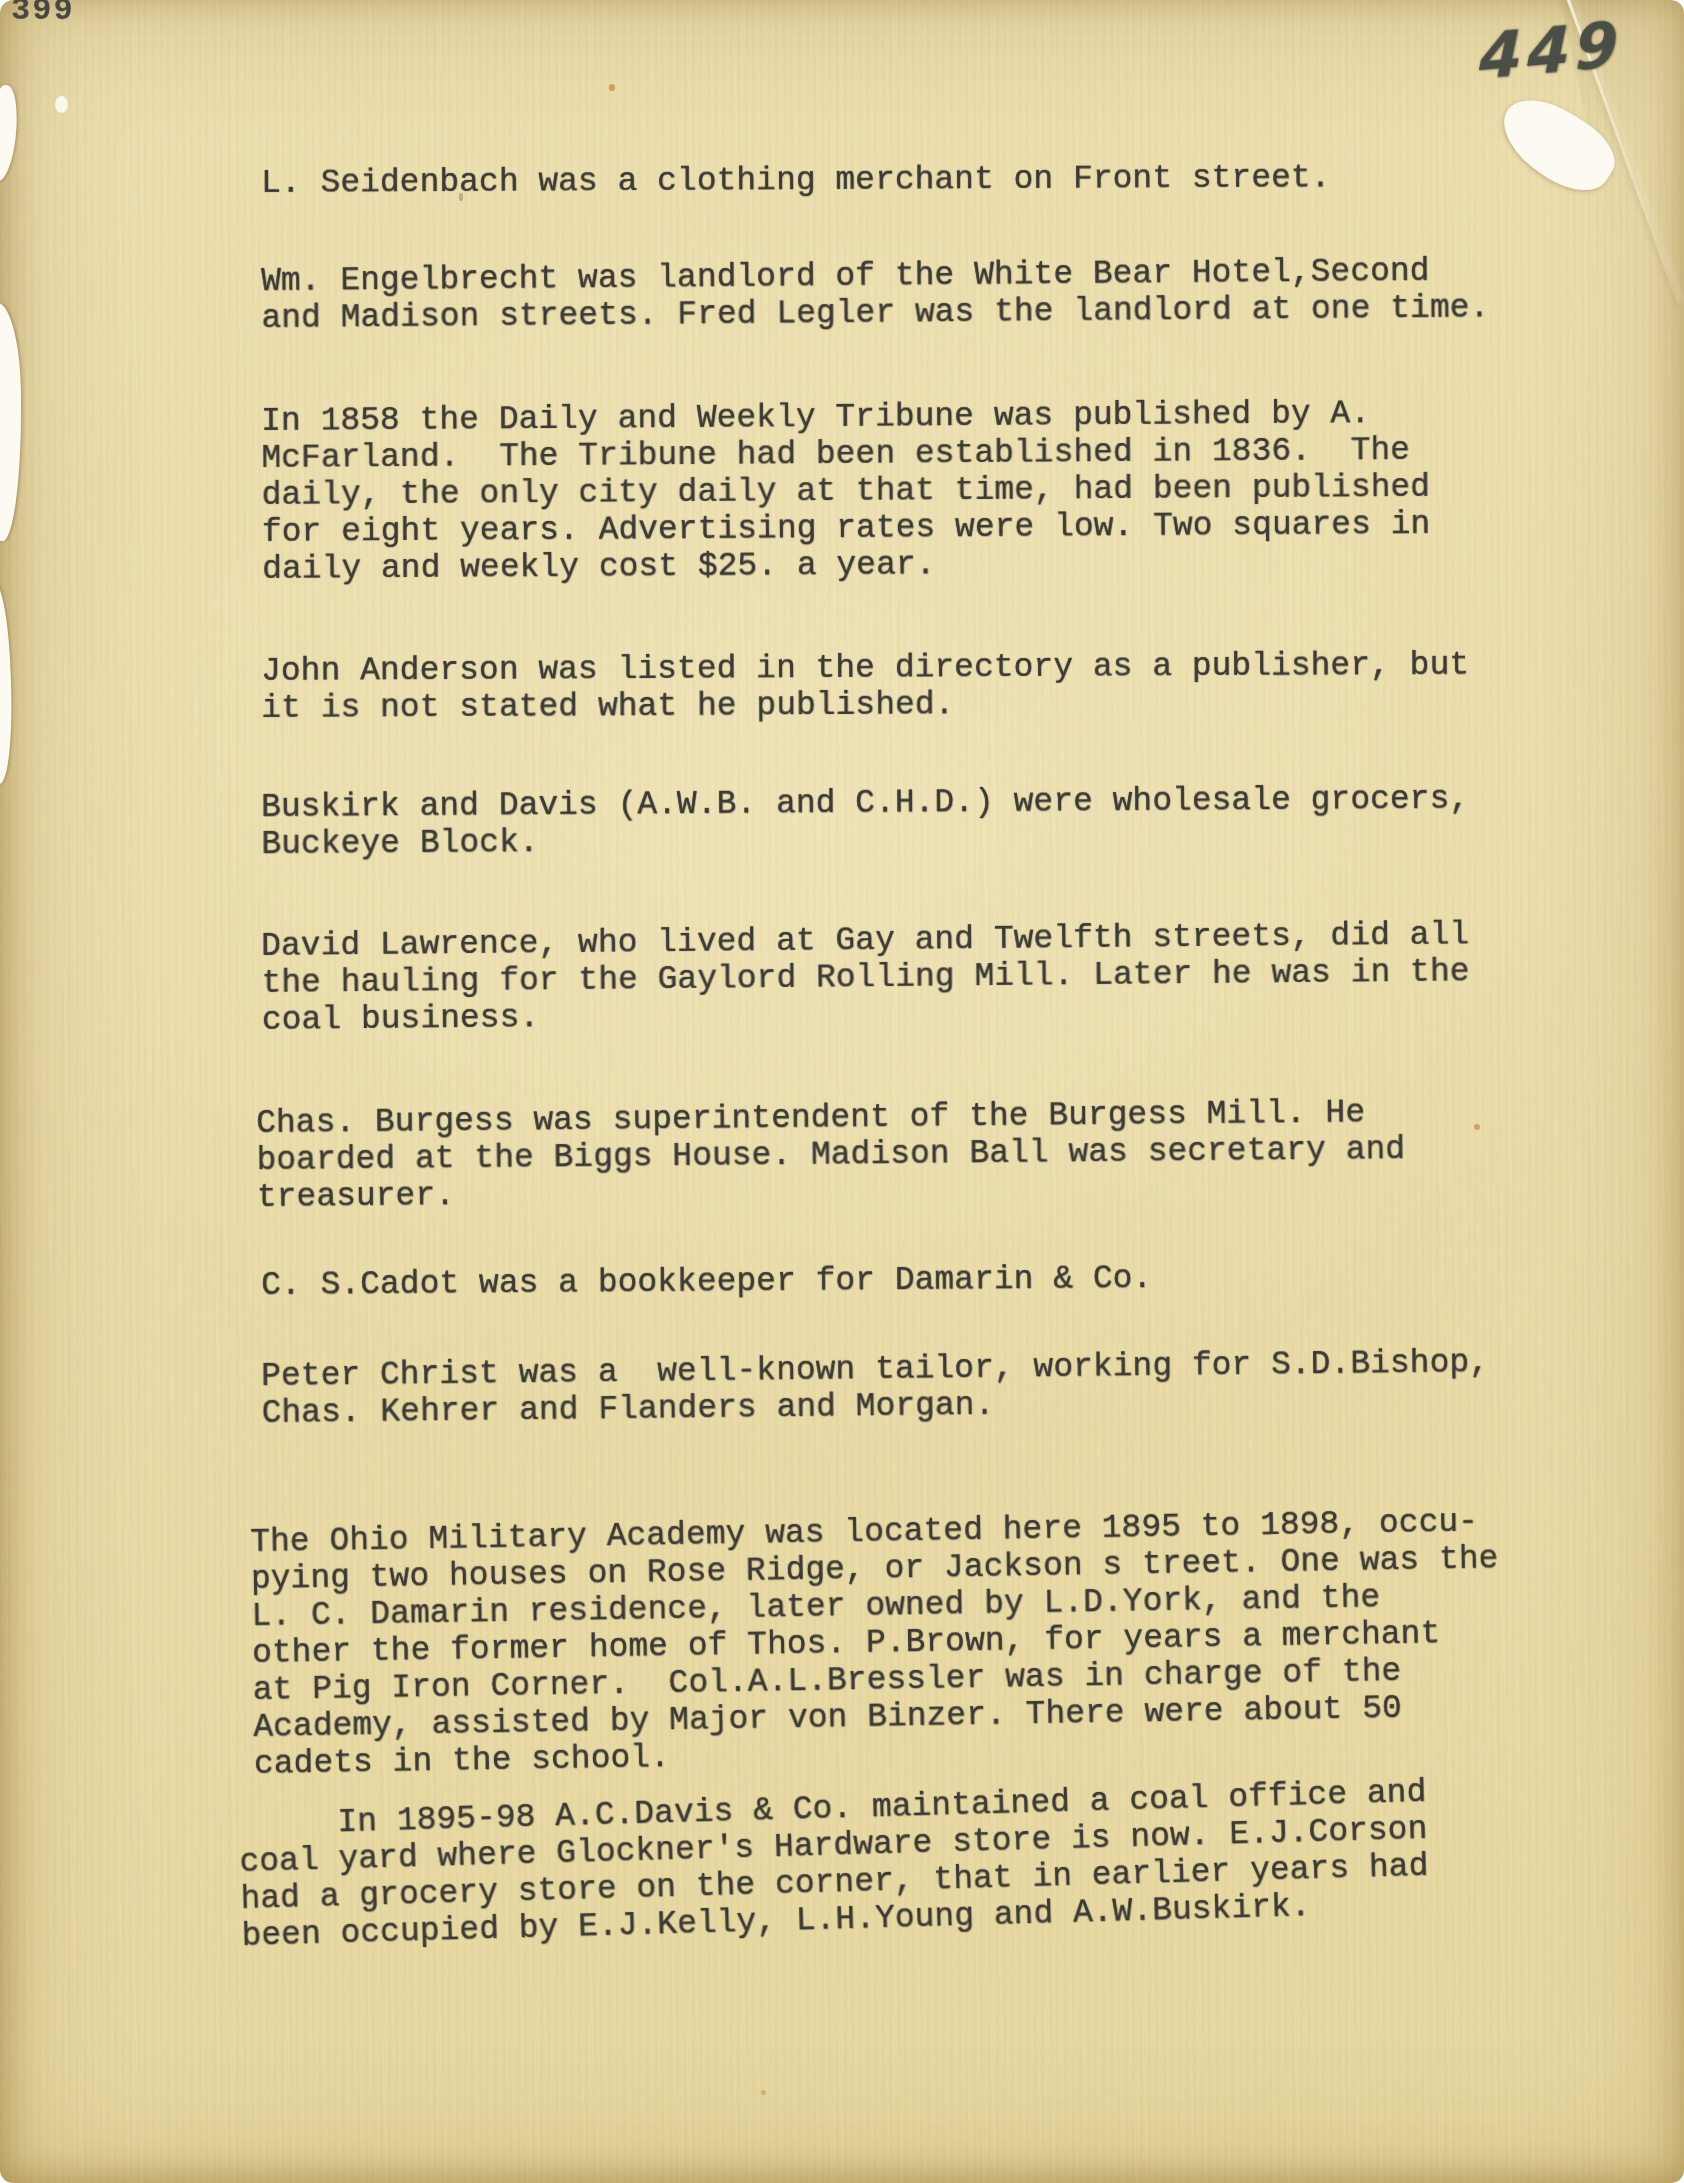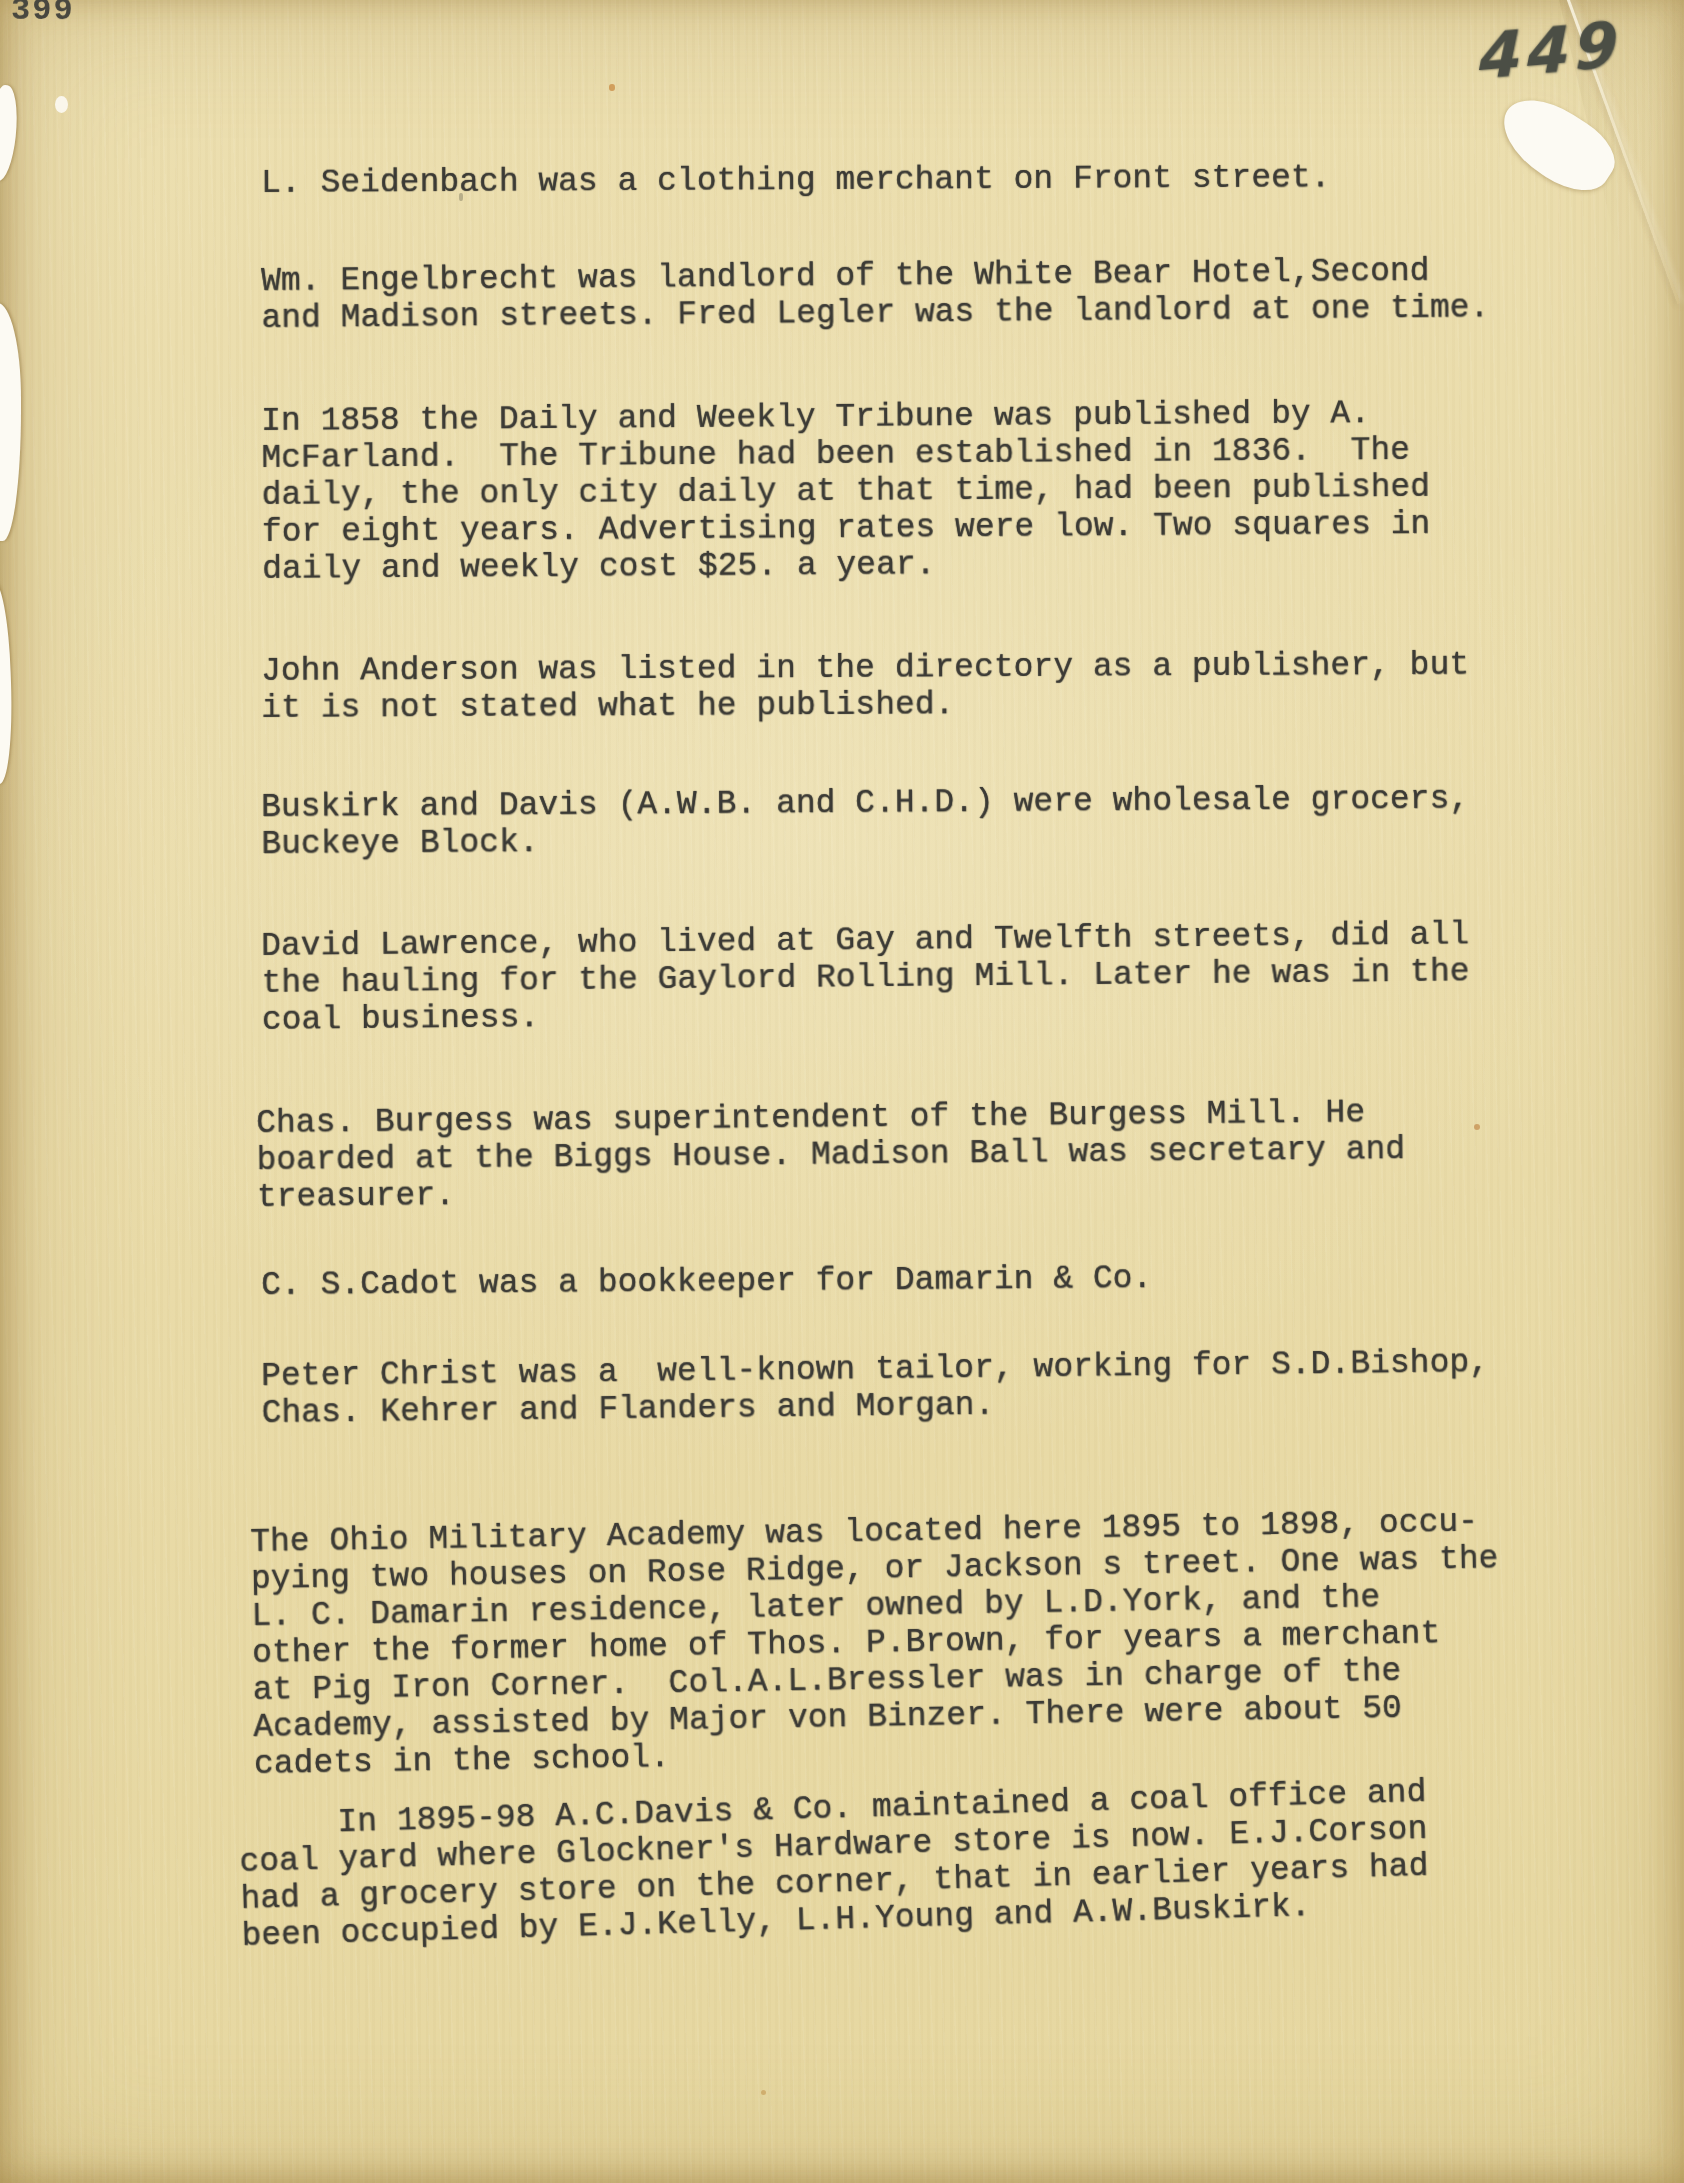--- a/index.html
+++ b/index.html
@@ -17,20 +17,21 @@
       repeating-linear-gradient(90deg, rgba(150,120,50,0.035) 0px, rgba(150,120,50,0.035) 3px, rgba(150,120,50,0) 3px, rgba(150,120,50,0) 7.6px),
       repeating-linear-gradient(88deg, rgba(255,255,255,0.05) 0px, rgba(255,255,255,0.05) 1.5px, rgba(255,255,255,0) 1.5px, rgba(255,255,255,0) 11.7px),
       linear-gradient(175deg, #ecdfb0 0%, #eadcaa 45%, #e6d7a0 100%);
     box-shadow:
       inset 0 0 132px rgba(150,115,45,0.30),
       inset 0 0 36px rgba(150,115,45,0.18),
       inset 23px 0 41px -20px rgba(130,95,35,0.30),
       inset -18px 0 36px -18px rgba(130,95,35,0.22),
       inset 0 -20px 41px -18px rgba(130,95,35,0.22);
     font-family: "Liberation Mono", "DejaVu Sans Mono", monospace;
+    border-radius: 13px;
   }
 
   
   .text-layer {
     position: absolute;
     inset: 0;
     color: #3b3a35;
     text-decoration: underline;
   }
   .para {

